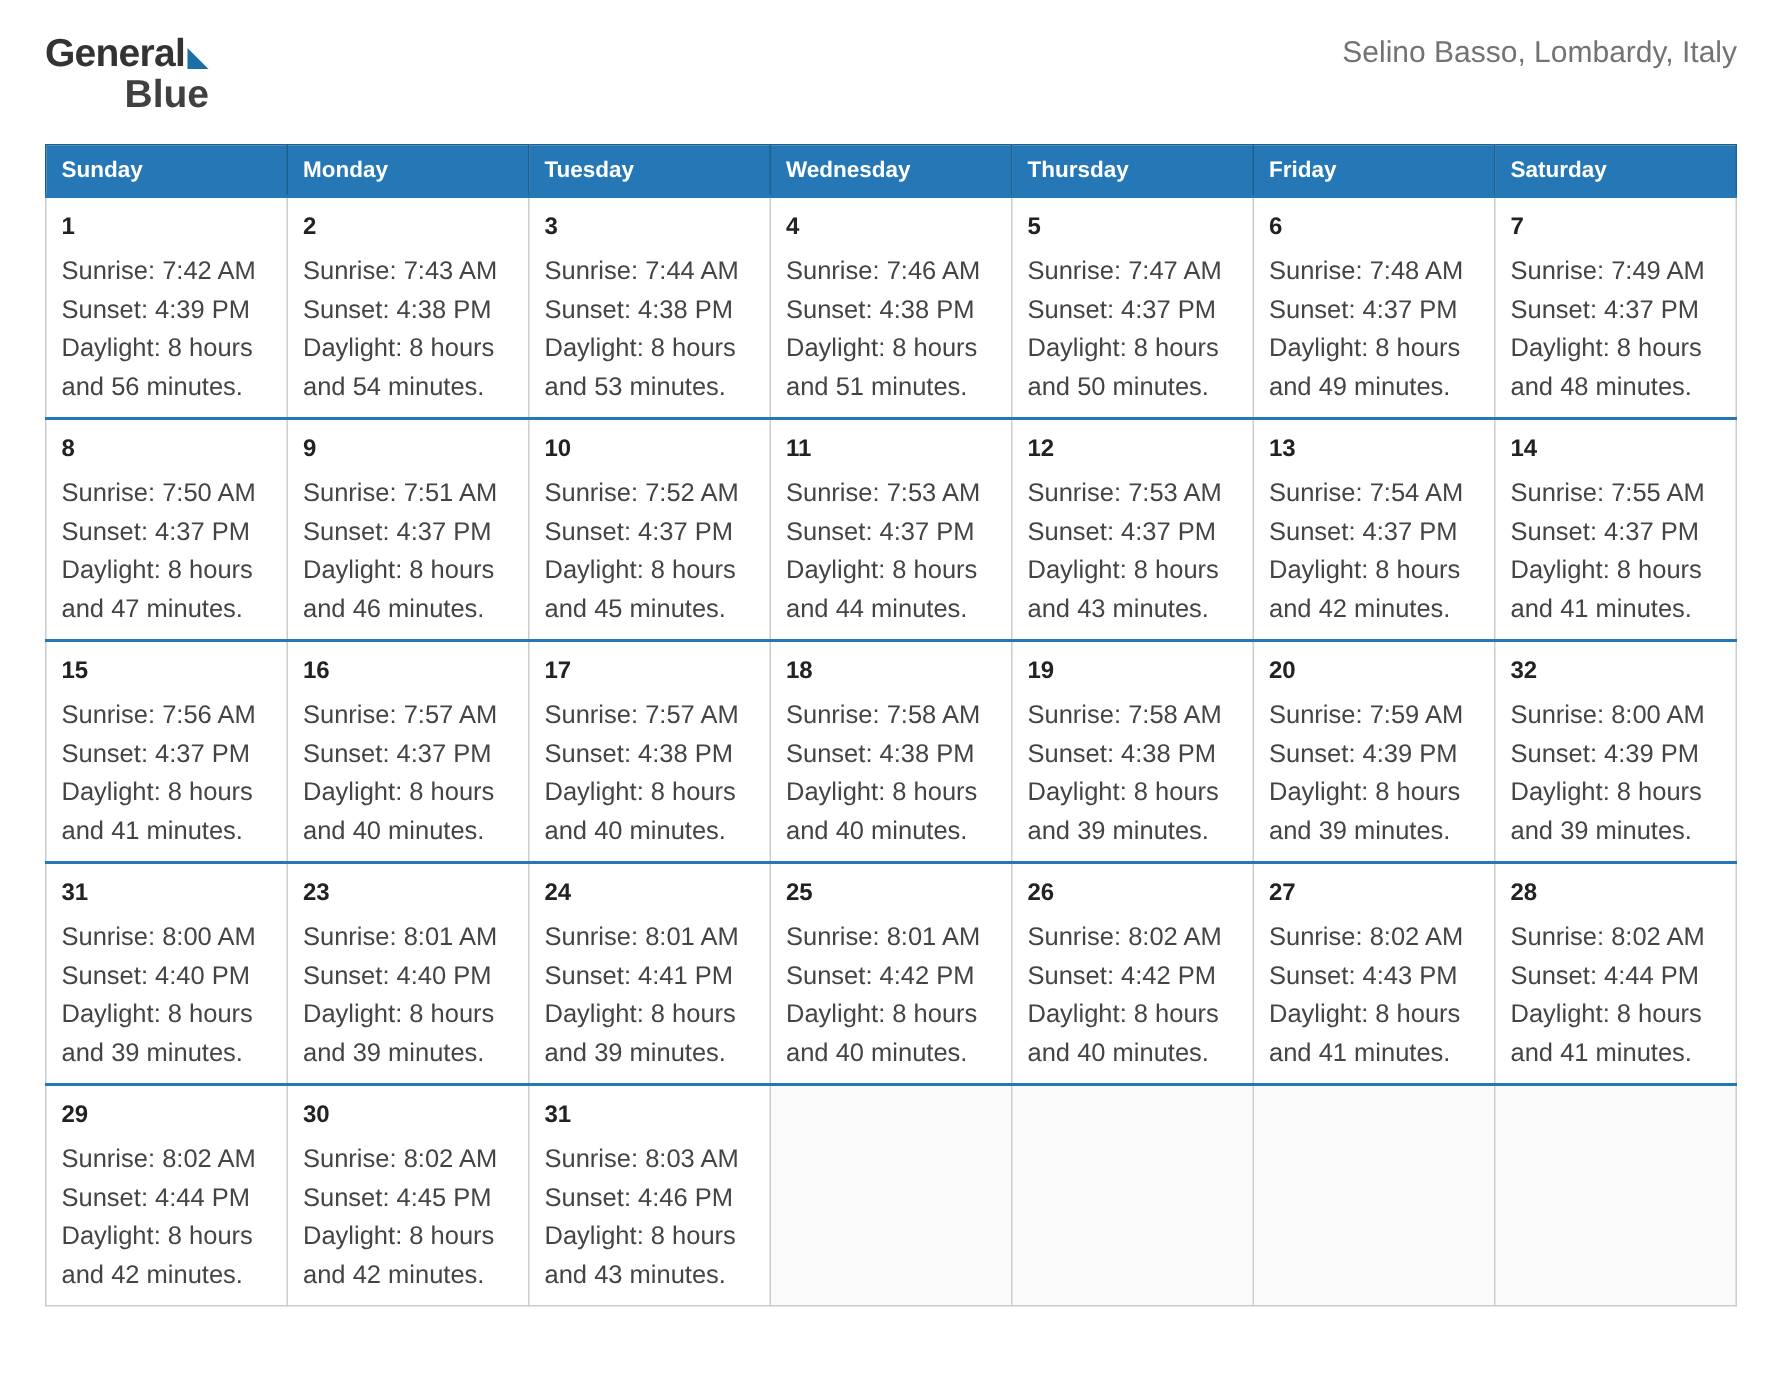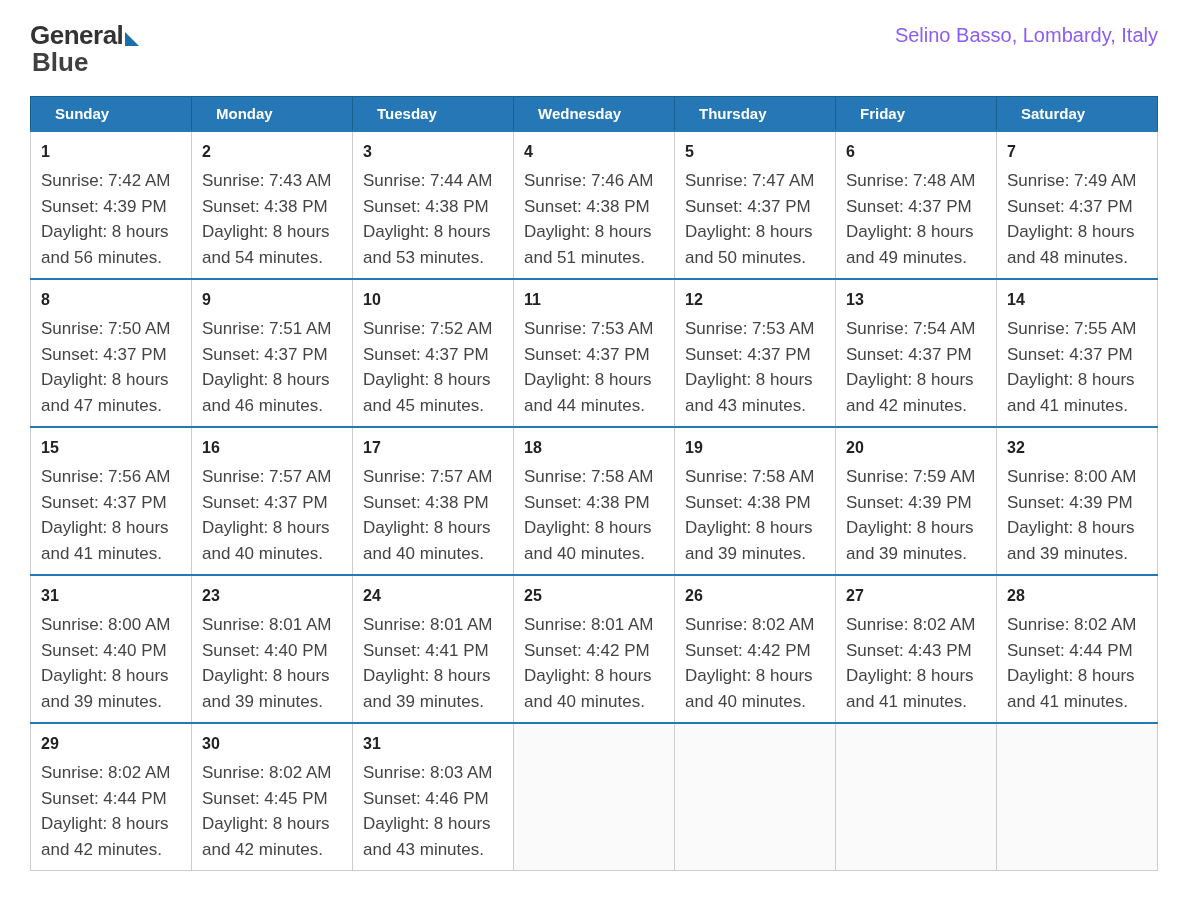--- a/index.html
+++ b/index.html
@@ -13,21 +13,21 @@
     }
     .header {
       display: flex;
       justify-content: space-between;
       align-items: flex-start;
       margin-bottom: 18px;
     }
     .logo {
       display: flex;
       flex-direction: column;
-      align-items: flex-start;
+      align-items: flex-end;
     }
     .logo-top {
       display: flex;
       align-items: center;
     }
     .logo-general {
       font-size: 26px;
       font-weight: bold;
       color: #333;
       letter-spacing: -0.5px;
@@ -52,34 +52,34 @@
       text-align: right;
     }
     .month-title {
       font-size: 52px;
       font-weight: bold;
       color: #222;
       line-height: 1.1;
     }
     .location {
       font-size: 20px;
-      color: #8b5cf6;
+      color: #737373;
       margin-top: 4px;
     }
     .calendar {
       width: 100%;
       border-collapse: collapse;
       border: 1px solid #aaa;
     }
     .calendar th {
       background-color: #2578b5;
       color: #fff;
       font-size: 15px;
       font-weight: bold;
-      padding: 8px 24px;
+      padding: 8px 10px;
       text-align: left;
       border: 1px solid #1a6090;
     }
     .calendar td {
       vertical-align: top;
       padding: 8px 10px;
       border: 1px solid #ccc;
       width: calc(100% / 7);
       font-size: 13px;
       line-height: 1.5;

